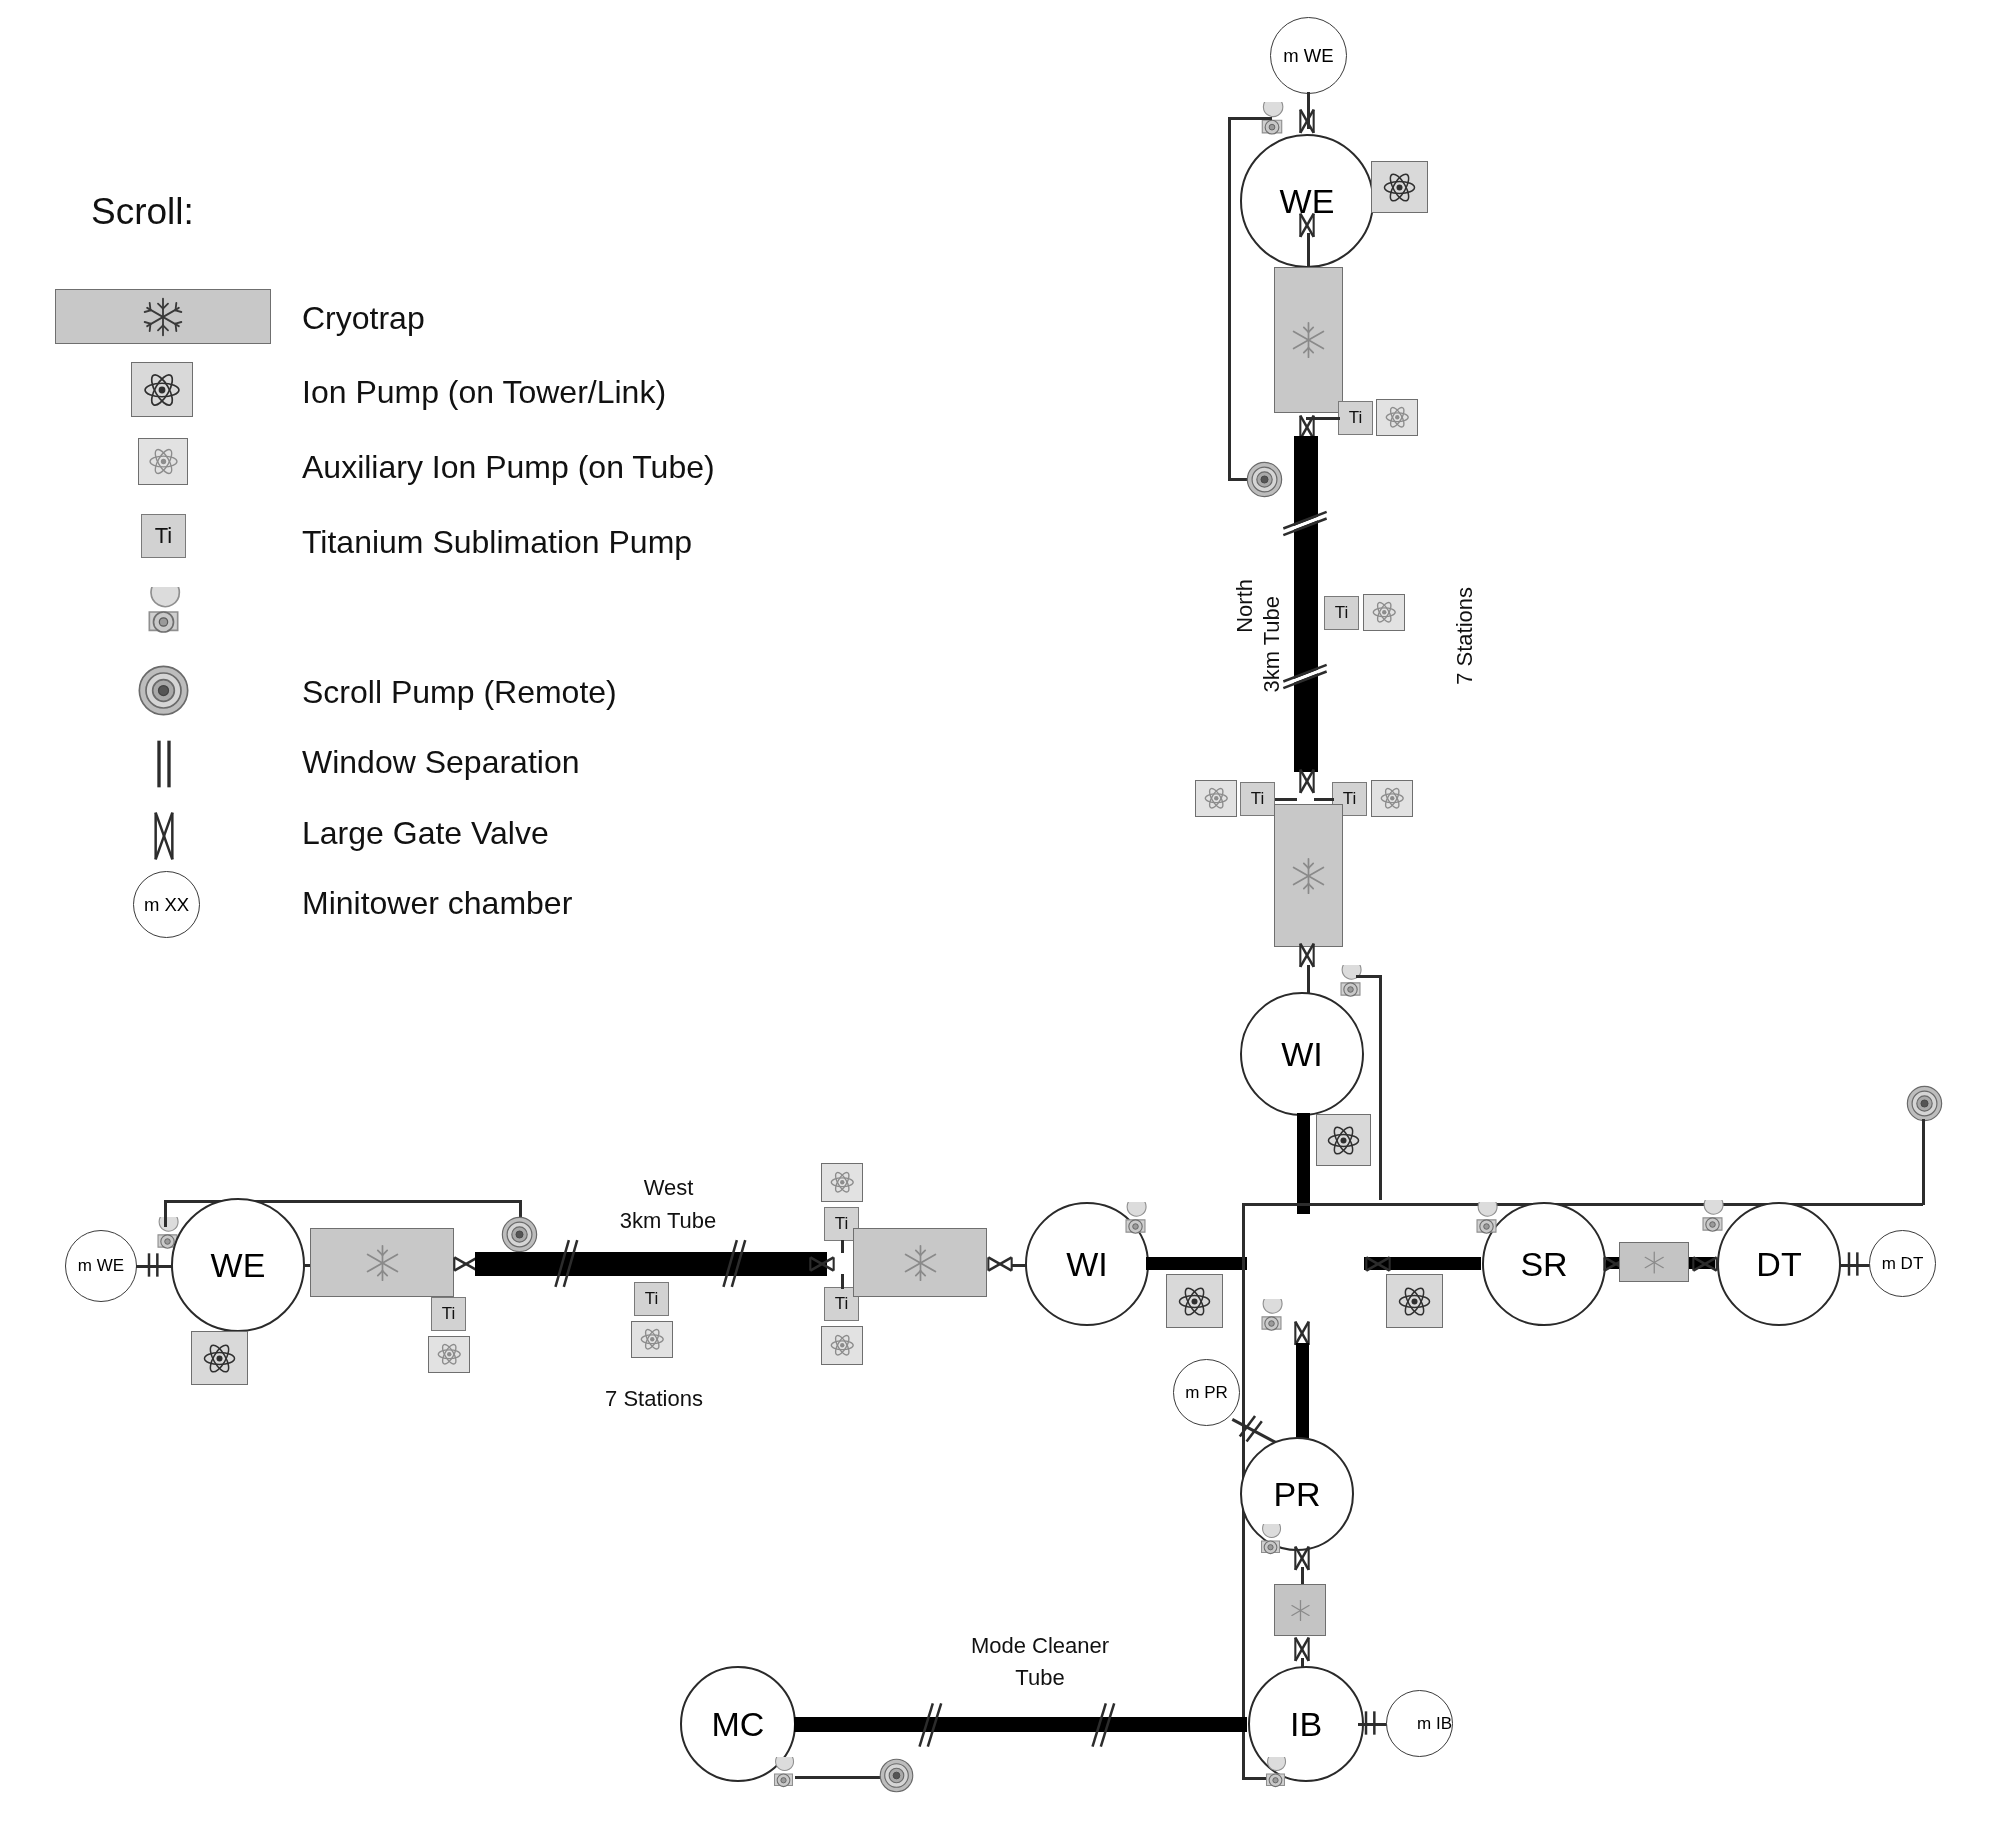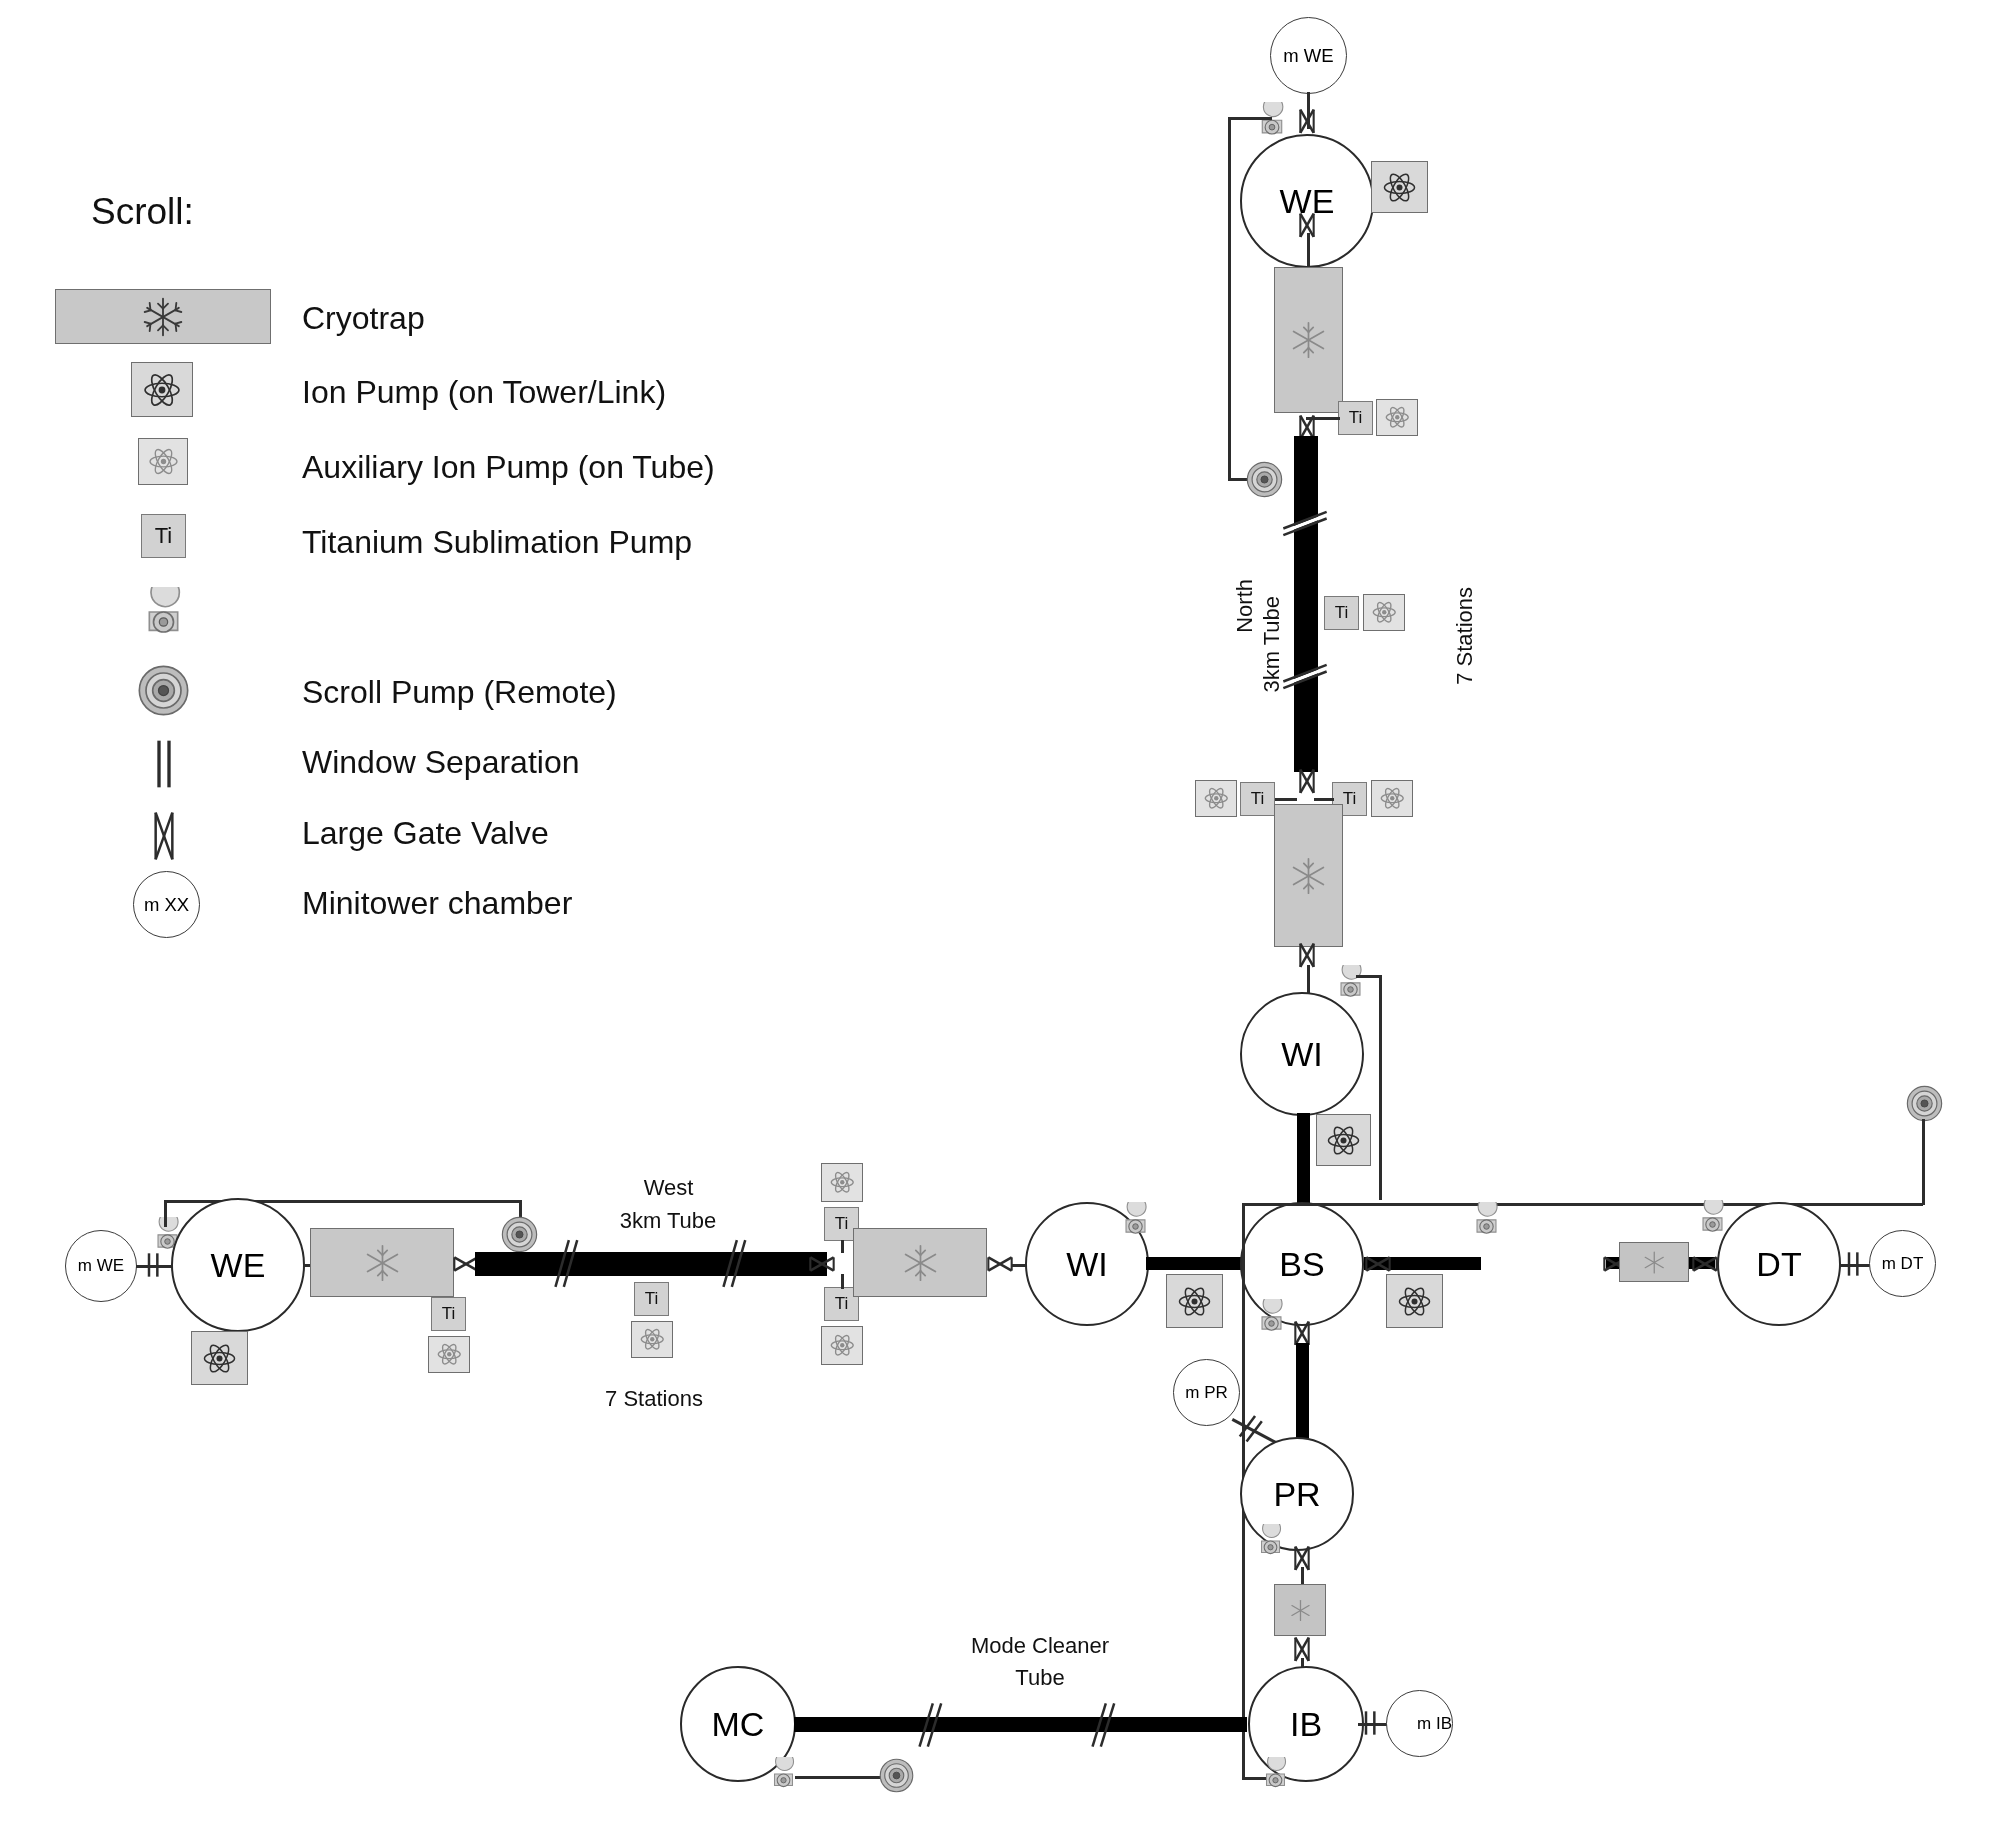--- a/index.html
+++ b/index.html
@@ -648,23 +648,20 @@
     <svg class="sym" width="39" height="39" viewBox="0 0 52 52">
       <g stroke="#2f2f2f" stroke-width="2" fill="none">
         <ellipse cx="26" cy="26" rx="20" ry="8"></ellipse>
         <ellipse cx="26" cy="26" rx="20" ry="8" transform="rotate(60 26 26)"></ellipse>
         <ellipse cx="26" cy="26" rx="20" ry="8" transform="rotate(120 26 26)"></ellipse>
       </g>
       <circle cx="26" cy="26" r="4" fill="#2f2f2f"></circle>
     </svg>
   </div>
 
-  <div class="chamber" style="left:1240px; top:1202px; width:124px; height:124px;">
-    <span>BS</span>
-  </div>
 
   <div class="abs" style="left:1252px; top:1299px; width:39px; height:39px;">
     <svg class="sym" width="39" height="39" viewBox="0 0 70 66">
       <path d="M20 6 A17 17 0 1 1 20 7 Z" fill="#dcdcdc" stroke="#8f8f8f" stroke-width="2"></path>
       <path d="M18 30 L18 52 L52 52 L52 30 Z" fill="#d0d0d0" stroke="#8f8f8f" stroke-width="2"></path>
       <circle cx="35" cy="42" r="12" fill="#c9c9c9" stroke="#6f6f6f" stroke-width="2"></circle>
       <circle cx="35" cy="42" r="5" fill="#9a9a9a" stroke="#5a5a5a" stroke-width="1.5"></circle>
     </svg>
   </div>
 
@@ -694,20 +691,23 @@
     <svg class="sym" width="39" height="39" viewBox="0 0 52 52">
       <g stroke="#2f2f2f" stroke-width="2" fill="none">
         <ellipse cx="26" cy="26" rx="20" ry="8"></ellipse>
         <ellipse cx="26" cy="26" rx="20" ry="8" transform="rotate(60 26 26)"></ellipse>
         <ellipse cx="26" cy="26" rx="20" ry="8" transform="rotate(120 26 26)"></ellipse>
       </g>
       <circle cx="26" cy="26" r="4" fill="#2f2f2f"></circle>
     </svg>
   </div>
 
+  <div class="chamber" style="left:1482px; top:1202px; width:124px; height:124px;">
+    <span>SR</span>
+  </div>
   <div class="abs" style="left:1467px; top:1202px; width:39px; height:39px;">
     <svg class="sym" width="39" height="39" viewBox="0 0 70 66">
       <path d="M20 6 A17 17 0 1 1 20 7 Z" fill="#dcdcdc" stroke="#8f8f8f" stroke-width="2"></path>
       <path d="M18 30 L18 52 L52 52 L52 30 Z" fill="#d0d0d0" stroke="#8f8f8f" stroke-width="2"></path>
       <circle cx="35" cy="42" r="12" fill="#c9c9c9" stroke="#6f6f6f" stroke-width="2"></circle>
       <circle cx="35" cy="42" r="5" fill="#9a9a9a" stroke="#5a5a5a" stroke-width="1.5"></circle>
     </svg>
   </div>
 
   <div class="tube-h" style="left:1606px; top:1257px; width:109px; height:11.7px;"></div>

